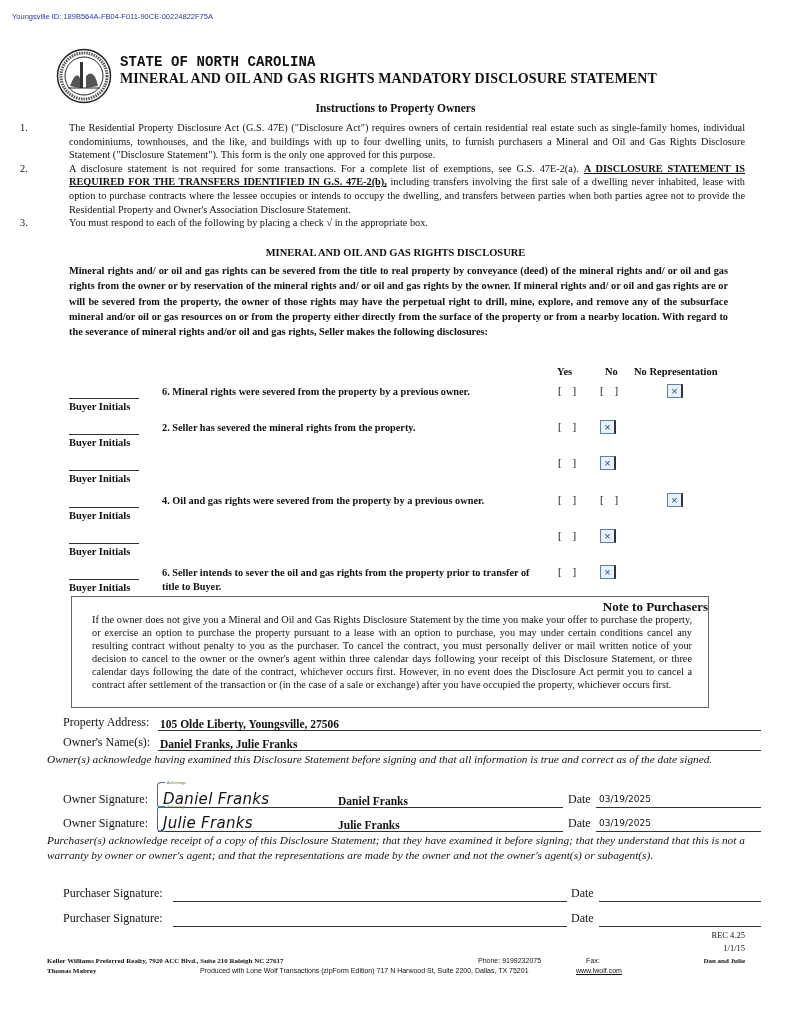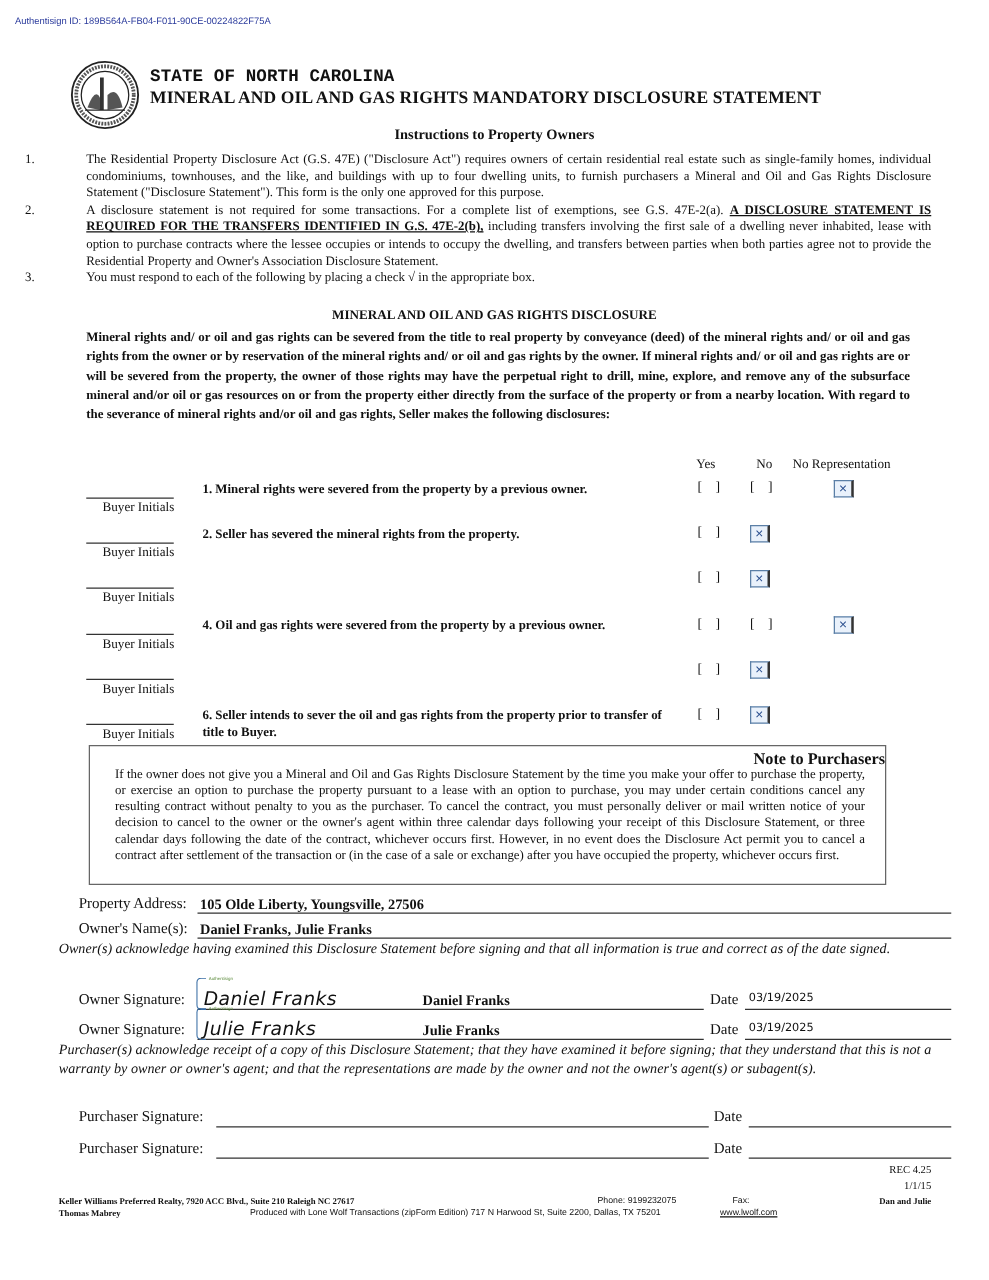--- a/index.html
+++ b/index.html
@@ -12,24 +12,24 @@
   .title1 { top: 54px; font-family: Liberation Mono, monospace; }
   .title2 { top: 71px; }
   .instr-head { left: 0; width: 791px; top: 102px; text-align: center; font-weight: bold; font-size: 11.5px; }
   .instr-list { left: 20px; top: 121px; width: 725px; font-size: 10.3px; line-height: 13.6px; }
   .instr-item { display: flex; margin-bottom: 0; }
   .instr-num { width: 49px; padding-left: 0; }
   .instr-text { flex: 1; text-align: justify; }
   .instr-text u { font-weight: bold; }
   .sec-head { left: 0; width: 791px; top: 247px; text-align: center; font-weight: bold; font-size: 10.5px; }
   .sec-para { left: 69px; top: 263px; width: 659px; font-weight: bold; font-size: 10.3px; line-height: 15.3px; text-align: justify; }
-  .col-head { top: 366px; font-weight: normal; font-size: 10.5px; }
+  .col-head { top: 366px; font-weight: bold; font-size: 10.5px; }
   .row { left: 69px; width: 680px; height: 36px; }
   .initials-line { position: absolute; left: 0; top: 20px; width: 70px; border-top: 1px solid #333; }
-  .initials-label { position: absolute; left: 13px; top: 23px; font-weight: normal; font-size: 10.5px; }
+  .initials-label { position: absolute; left: 0; top: 23px; font-weight: bold; font-size: 10.5px; }
   .q-text { position: absolute; left: 93px; top: 7px; width: 380px; font-weight: bold; font-size: 10.3px; line-height: 14px; }
   .cb { position: absolute; top: 6px; font-size: 11px; letter-spacing: 4px; }
   .cb-x { position: absolute; top: 6px; width: 16px; height: 14px; border: 1px solid #5b7fa6; border-right: 2px solid #333; background: #e9f1fb; color: #2a4f8f; font-family: "Liberation Sans", sans-serif; font-size: 11px; line-height: 12px; text-align: center; }
   .note-box { left: 71px; top: 596px; width: 638px; height: 112px; border: 1.5px solid #666; }
   .note-title { position: absolute; left: 0; width: 100%; top: 2px; text-align: right; font-weight: bold; font-size: 13px; }
   .note-text { position: absolute; left: 20px; top: 17px; width: 600px; font-size: 10.3px; line-height: 12.9px; text-align: justify; }
   .field-row { left: 47px; width: 698px; font-size: 12px; height: 16px; margin-left: 16px; }
   .field-line { position: absolute; bottom: 0; border-bottom: 1px solid #333; }
   .field-label { position: absolute; left: 0; bottom: 1px; }
   .field-value { position: absolute; bottom: 1px; font-weight: bold; font-size: 11.5px; }
@@ -38,21 +38,21 @@
   .sig-bracket { position: absolute; width: 8px; height: 26px; border: 1px solid #3a6ea5; border-right: none; border-radius: 4px 0 0 4px; }
   .sig-tag { position: absolute; font-family: "Liberation Sans", sans-serif; font-size: 3.5px; color: #5a8a3a; }
   .date-val { position: absolute; bottom: 4px; font-family: "DejaVu Sans", sans-serif; font-size: 9px; }
   .footer-small { font-size: 7px; font-weight: bold; font-family: "Liberation Serif", serif; }
   .footer-sans { font-size: 7px; font-family: "Liberation Sans", sans-serif; }
   .rev { font-size: 8.5px; text-align: right; }
 </style>
 </head>
 <body>
 
-<div class="abs auth-id">Authentisign ID: 189B564A-FB04-F011-90CE-00224822F75A</div>
+<div class="abs auth-id">Youngsville ID: 189B564A-FB04-F011-90CE-00224822F75A</div>
 
 <div class="abs seal">
   <svg width="56" height="56" viewBox="0 0 56 56">
     <circle cx="28" cy="28" r="26.5" fill="#fff" stroke="#222" stroke-width="1.5"></circle>
     <circle cx="28" cy="28" r="19" fill="#fff" stroke="#222" stroke-width="1"></circle>
     <circle cx="28" cy="28" r="23" fill="none" stroke="#555" stroke-width="3" stroke-dasharray="1.5 1"></circle>
     <rect x="24" y="14" width="3" height="26" fill="#333"></rect>
     <path d="M14 38 Q20 22 24 30 L24 40 Z" fill="#555"></path>
     <path d="M30 28 Q38 20 42 38 L30 40 Z" fill="#555"></path>
     <line x1="12" y1="40" x2="44" y2="40" stroke="#222" stroke-width="1"></line>
@@ -82,21 +82,21 @@
 <div class="abs sec-para">Mineral rights and/ or oil and gas rights can be severed from the title to real property by conveyance (deed) of the mineral rights and/ or oil and gas rights from the owner or by reservation of the mineral rights and/ or oil and gas rights by the owner. If mineral rights and/ or oil and gas rights are or will be severed from the property, the owner of those rights may have the perpetual right to drill, mine, explore, and remove any of the subsurface mineral and/or oil or gas resources on or from the property either directly from the surface of the property or from a nearby location. With regard to the severance of mineral rights and/or oil and gas rights, Seller makes the following disclosures:</div>
 
 <div class="abs col-head" style="left:557px;">Yes</div>
 <div class="abs col-head" style="left:605px;">No</div>
 <div class="abs col-head" style="left:634px;">No Representation</div>
 
 <div id="questions">
     <div class="abs row" style="top: 378px;">
       <div class="initials-line"></div>
       <div class="initials-label">Buyer Initials</div>
-      <div class="q-text">1. Mineral rights were severed from the property by a previous owner.</div>
+      <div class="q-text">6. Mineral rights were severed from the property by a previous owner.</div>
       <span class="cb" style="left: 489px;">[  ]</span>
       <span class="cb" style="left: 531px;">[  ]</span>
       <span class="cb-x" style="left: 598px;">×</span>
     </div>
     <div class="abs row" style="top: 414px;">
       <div class="initials-line"></div>
       <div class="initials-label">Buyer Initials</div>
       <div class="q-text">2. Seller has severed the mineral rights from the property.</div>
       <span class="cb" style="left: 489px;">[  ]</span>
       <span class="cb-x" style="left: 531px;">×</span>

